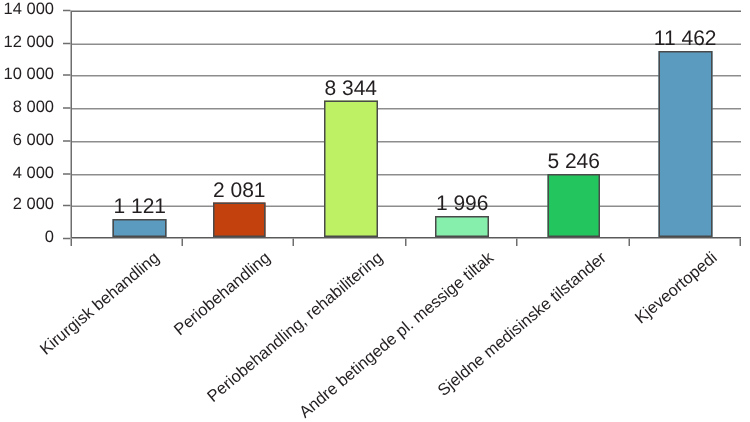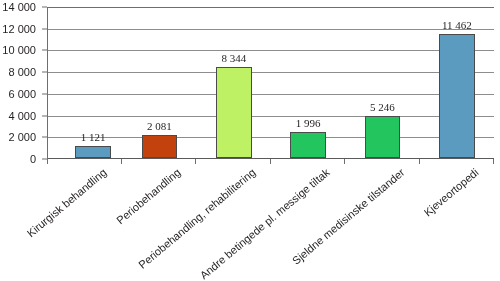--- a/index.html
+++ b/index.html
@@ -105,25 +105,24 @@
     border: 1px solid #4a4a4a;
     box-sizing: border-box;
     position: relative;
   }
   .bar-value {
     position: absolute;
     left: 50%;
     transform: translateX(-50%);
     bottom: 100%;
     margin-bottom: 4px;
-    font-size: 11px;
+    font-size: 14px;
     line-height: 11px;
     white-space: nowrap;
     color: #231f20;
-    font-family: Liberation Serif, serif;
   }
 
   
   .x-ticks {
     position: absolute;
     left: 47px;
     top: 159px;
     width: 447px;
     height: 5px;
     display: flex;
@@ -215,21 +214,21 @@
           <div class="bar" style="height: 22.5937px; background: #c2410c; border-color: rgb(74, 74, 74);">
             <div class="bar-value">2 081</div>
           </div>
         </div>
         <div class="bar-slot">
           <div class="bar" style="height: 90.592px; background: #bef264; border-color: rgb(74, 74, 74);">
             <div class="bar-value">8 344</div>
           </div>
         </div>
         <div class="bar-slot">
-          <div class="bar" style="height: 26px; background: #22c55e; border-color: rgb(74, 74, 74);">
+          <div class="bar" style="height: 14px; background: #86efac; border-color: rgb(74, 74, 74);">
             <div class="bar-value">1 996</div>
           </div>
         </div>
         <div class="bar-slot">
           <div class="bar" style="height: 42px; background: #22c55e; border-color: rgb(74, 74, 74);">
             <div class="bar-value">5 246</div>
           </div>
         </div>
         <div class="bar-slot">
           <div class="bar" style="height: 124.445px; background: rgb(91, 155, 192); border-color: rgb(74, 74, 74);">

